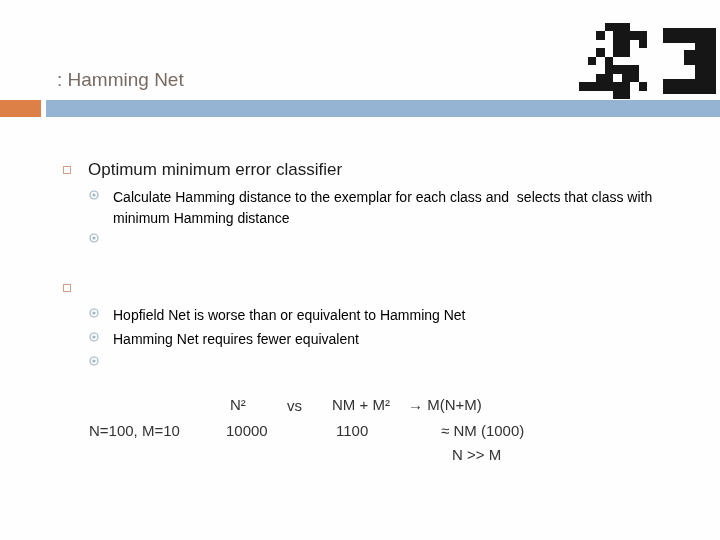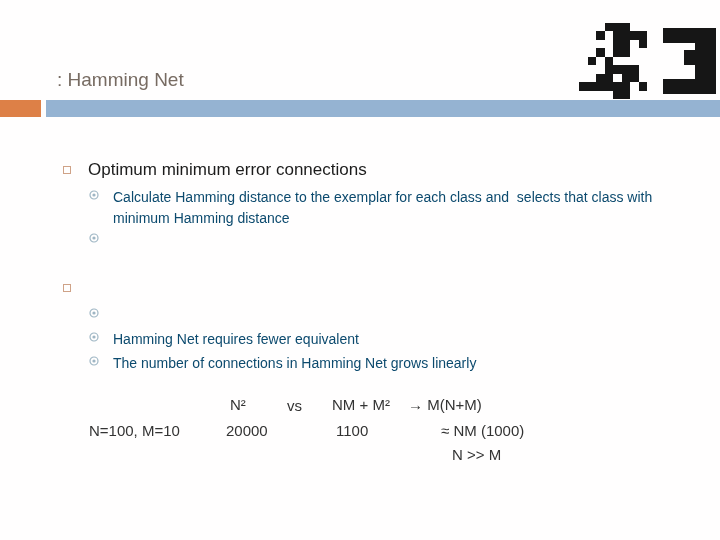--- a/index.html
+++ b/index.html
@@ -33,21 +33,21 @@
     position:absolute; width:8px; height:8px;
     border:1.5px solid #cfa287; background:transparent;
   }
   .section-heading {
     position:absolute; left:88px;
     font-size:17px; color:#1c1c1c; font-weight:400;
   }
   .circle-bullet { position:absolute; left:89px; width:10px; height:10px; }
   .sub-item {
     position:absolute; left:113px; width:586px;
-    font-size:14px; line-height:20.5px; color:#0c4a6e;
+    font-size:14px; line-height:20.5px; color:#000000;
     white-space:pre-wrap;
   }
   .math { position:absolute; font-size:15px; color:#333333; }
 </style>
 </head>
 <body>
 
 <div class="slide">
 
   <div class="subtitle">: Hamming Net</div>
@@ -119,57 +119,57 @@
       <div class="px" style="left:10.5px;top:58.4px;width:10.9px;height:7.7px;"></div>
       <div class="px" style="left:21px;top:58.4px;width:10.9px;height:7.7px;"></div>
       <div class="px" style="left:31.5px;top:58.4px;width:10.9px;height:7.7px;"></div>
       <div class="px" style="left:42px;top:58.4px;width:10.9px;height:7.7px;"></div>
     </div>
 
   <div class="bar-orange"></div>
   <div class="bar-blue"></div>
 
   <div class="sq-bullet" style="left:63px; top:166px;"></div>
-  <div class="section-heading" style="top:160px;">Optimum minimum error connections</div>
+  <div class="section-heading" style="top:160px;">Optimum minimum error classifier</div>
 
   <svg class="circle-bullet" style="top:190px;" viewBox="0 0 10 10">
     <circle cx="5" cy="5" r="4" fill="none" stroke="#9fb6c4" stroke-width="1.2"></circle>
       <circle cx="5" cy="5" r="1.6" fill="#9fb6c4"></circle>
   </svg>
   <div class="sub-item" style="top:187px;">Calculate Hamming distance to the exemplar for each class and  selects that class with minimum Hamming distance</div>
 
   <svg class="circle-bullet" style="top:233px;" viewBox="0 0 10 10">
     <circle cx="5" cy="5" r="4" fill="none" stroke="#9fb6c4" stroke-width="1.2"></circle>
       <circle cx="5" cy="5" r="1.6" fill="#9fb6c4"></circle>
   </svg>
 
   <div class="sq-bullet" style="left:63px; top:284px;"></div>
 
   <svg class="circle-bullet" style="top:308px;" viewBox="0 0 10 10">
     <circle cx="5" cy="5" r="4" fill="none" stroke="#9fb6c4" stroke-width="1.2"></circle>
       <circle cx="5" cy="5" r="1.6" fill="#9fb6c4"></circle>
   </svg>
+  <div class="sub-item" style="top:305px;">Hopfield Net is worse than or equivalent to Hamming Net</div>
 
   <svg class="circle-bullet" style="top:332px;" viewBox="0 0 10 10">
     <circle cx="5" cy="5" r="4" fill="none" stroke="#9fb6c4" stroke-width="1.2"></circle>
       <circle cx="5" cy="5" r="1.6" fill="#9fb6c4"></circle>
   </svg>
   <div class="sub-item" style="top:329px;">Hamming Net requires fewer equivalent</div>
 
   <svg class="circle-bullet" style="top:356px;" viewBox="0 0 10 10">
     <circle cx="5" cy="5" r="4" fill="none" stroke="#9fb6c4" stroke-width="1.2"></circle>
       <circle cx="5" cy="5" r="1.6" fill="#9fb6c4"></circle>
   </svg>
-  <div class="sub-item" style="top:353px;">The number of connections in Hamming Net grows linearly</div>
 
   <span class="math" style="left:230px; top:396px;">N²</span>
   <span class="math" style="left:287px; top:397px;">vs</span>
   <span class="math" style="left:332px; top:396px;">NM + M²</span>
   <span class="math" style="left:408px; top:396px;">→ M(N+M)</span>
 
   <span class="math" style="left:89px; top:422px;">N=100, M=10</span>
-  <span class="math" style="left:226px; top:422px;">20000</span>
+  <span class="math" style="left:226px; top:422px;">10000</span>
   <span class="math" style="left:336px; top:422px;">1100</span>
   <span class="math" style="left:441px; top:422px;">≈ NM (1000)</span>
 
   <span class="math" style="left:452px; top:446px;">N &gt;&gt; M</span>
 
 </div>
 
 </body></html>

